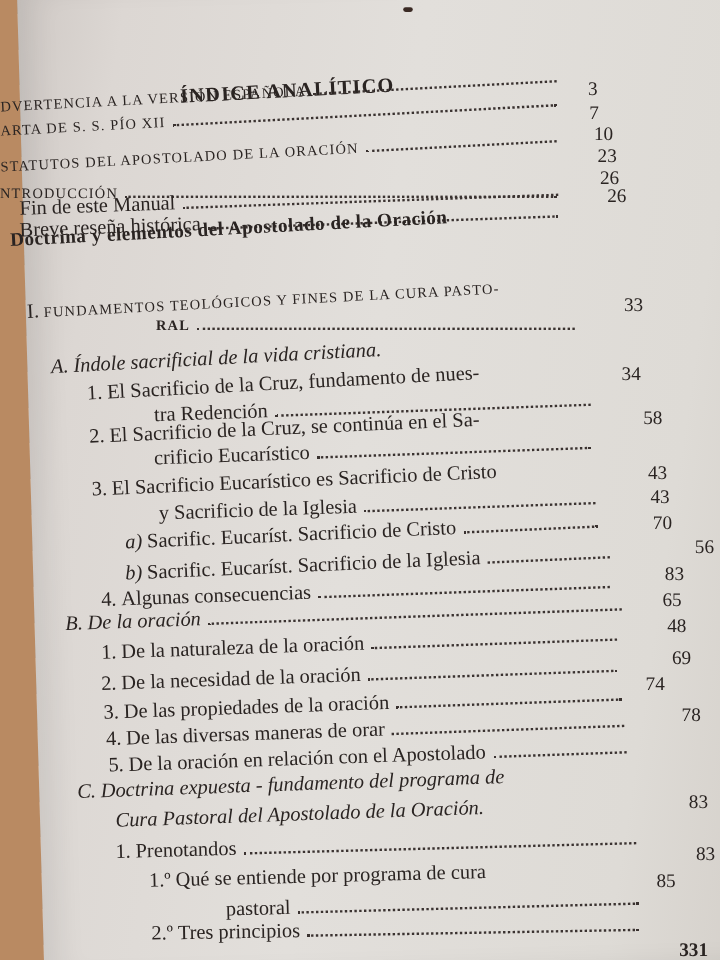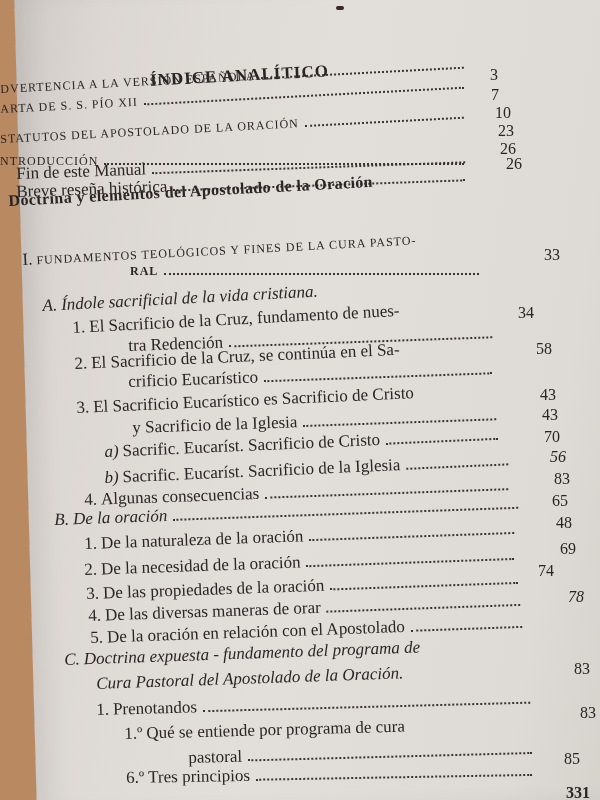--- a/index.html
+++ b/index.html
@@ -83,21 +83,21 @@
 
   <div class="section">Doctrina y elementos del Apostolado de la Oración</div>
 
   <div class="row" style="left:22px;top:250px;transform:rotate(-3deg);transform-origin:0 0;">
     <span class="lbl">I.</span>&nbsp;<span class="lbl sc">FUNDAMENTOS TEOLÓGICOS Y FINES DE LA CURA PASTO-</span>
   </div>
   <div class="row" style="left:130px;top:264px;width:355px;font-weight:bold;">
     <span class="lbl sc">RAL</span>
       <span class="dots"></span>
   </div>
-  <div class="num" style="left:544px;top:246px;">33</div>
+  <div class="num" style="left:520px;top:246px;">33</div>
 
   <div class="row" style="left:42px;top:296px;transform:rotate(-3deg);transform-origin:0 0;">
     <span class="lbl it">A.</span>&nbsp;<span class="lbl it">Índole sacrificial de la vida cristiana.</span>
   </div>
 
   <div class="row" style="left:72px;top:318px;transform:rotate(-3deg);transform-origin:0 0;">
     <span class="lbl">1.</span>&nbsp;<span class="lbl">El Sacrificio de la Cruz, fundamento de nues-</span>
   </div>
   <div class="row" style="left:128px;top:336px;width:370px;transform:rotate(-2deg);transform-origin:0 0;">
     <span class="lbl">tra Redención</span>
@@ -129,21 +129,21 @@
   <div class="num" style="left:542px;top:406px;">43</div>
 
   <div class="row" style="left:104px;top:468px;width:410px;transform:rotate(-2.5deg);transform-origin:0 0;">
     <span class="lbl it">b)</span>&nbsp;<span class="lbl">Sacrific. Eucaríst. Sacrificio de la Iglesia</span><span class="dots"></span>
   </div>
   <div class="num" style="left:544px;top:428px;">70</div>
 
   <div class="row" style="left:84px;top:490px;width:430px;transform:rotate(-2deg);transform-origin:0 0;">
     <span class="lbl">4.</span>&nbsp;<span class="lbl">Algunas consecuencias</span><span class="dots"></span>
   </div>
-  <div class="num" style="left:550px;top:448px;font-style:italic;">56</div>
+  <div class="num" style="left:579px;top:448px;">56</div>
 
   <div class="row" style="left:54px;top:510px;width:470px;transform:rotate(-2deg);transform-origin:0 0;">
     <span class="lbl it">B.</span>&nbsp;<span class="lbl it">De la oración</span><span class="dots"></span>
   </div>
   <div class="num" style="left:554px;top:470px;">83</div>
 
   <div class="row" style="left:84px;top:534px;width:436px;transform:rotate(-2deg);transform-origin:0 0;">
     <span class="lbl">1.</span>&nbsp;<span class="lbl">De la naturaleza de la oración</span><span class="dots"></span>
   </div>
   <div class="num" style="left:552px;top:492px;">65</div>
@@ -159,21 +159,21 @@
   <div class="num" style="left:560px;top:540px;">69</div>
 
   <div class="row" style="left:88px;top:606px;width:438px;transform:rotate(-2deg);transform-origin:0 0;">
     <span class="lbl">4.</span>&nbsp;<span class="lbl">De las diversas maneras de orar</span><span class="dots"></span>
   </div>
   <div class="num" style="left:538px;top:562px;">74</div>
 
   <div class="row" style="left:90px;top:628px;width:438px;transform:rotate(-2deg);transform-origin:0 0;">
     <span class="lbl">5.</span>&nbsp;<span class="lbl">De la oración en relación con el Apostolado</span><span class="dots"></span>
   </div>
-  <div class="num" style="left:568px;top:588px;font-style:italic;">78</div>
+  <div class="num" style="left:568px;top:588px;">78</div>
 
   <div class="row" style="left:64px;top:650px;transform:rotate(-2deg);transform-origin:0 0;">
     <span class="lbl it">C.</span>&nbsp;<span class="lbl it">Doctrina expuesta - fundamento del programa de</span>
   </div>
   <div class="row" style="left:96px;top:674px;transform:rotate(-2deg);transform-origin:0 0;">
     <span class="lbl it">Cura Pastoral del Apostolado de la Oración.</span>
   </div>
 
   <div class="row" style="left:96px;top:700px;width:440px;transform:rotate(-1.5deg);transform-origin:0 0;">
     <span class="lbl">1.</span>&nbsp;<span class="lbl">Prenotandos</span><span class="dots"></span>
@@ -183,18 +183,18 @@
   <div class="row" style="left:124px;top:724px;transform:rotate(-1.5deg);transform-origin:0 0;">
     <span class="lbl">1.º</span>&nbsp;<span class="lbl">Qué se entiende por programa de cura</span>
   </div>
   <div class="row" style="left:188px;top:748px;width:350px;transform:rotate(-1.5deg);transform-origin:0 0;">
     <span class="lbl">pastoral</span>
       <span class="dots"></span>
   </div>
   <div class="num" style="left:580px;top:704px;">83</div>
 
   <div class="row" style="left:126px;top:768px;width:412px;transform:rotate(-1deg);transform-origin:0 0;">
-    <span class="lbl">6.º</span>&nbsp;<span class="lbl">Tres principios</span><span class="dots"></span>
-  </div>
-  <div class="num" style="left:564px;top:726px;margin-top:24px;">85</div>
+    <span class="lbl">2.º</span>&nbsp;<span class="lbl">Tres principios</span><span class="dots"></span>
+  </div>
+  <div class="num" style="left:547px;top:726px;">85</div>
 
   <div class="folio">331</div>
 </div>
 
 </body></html>

